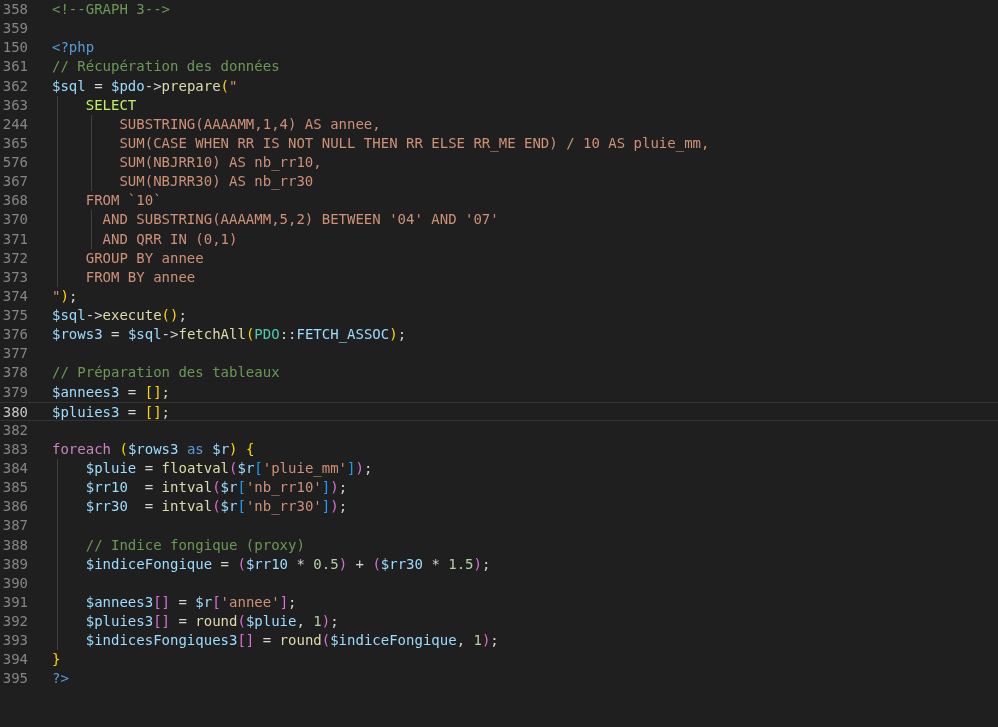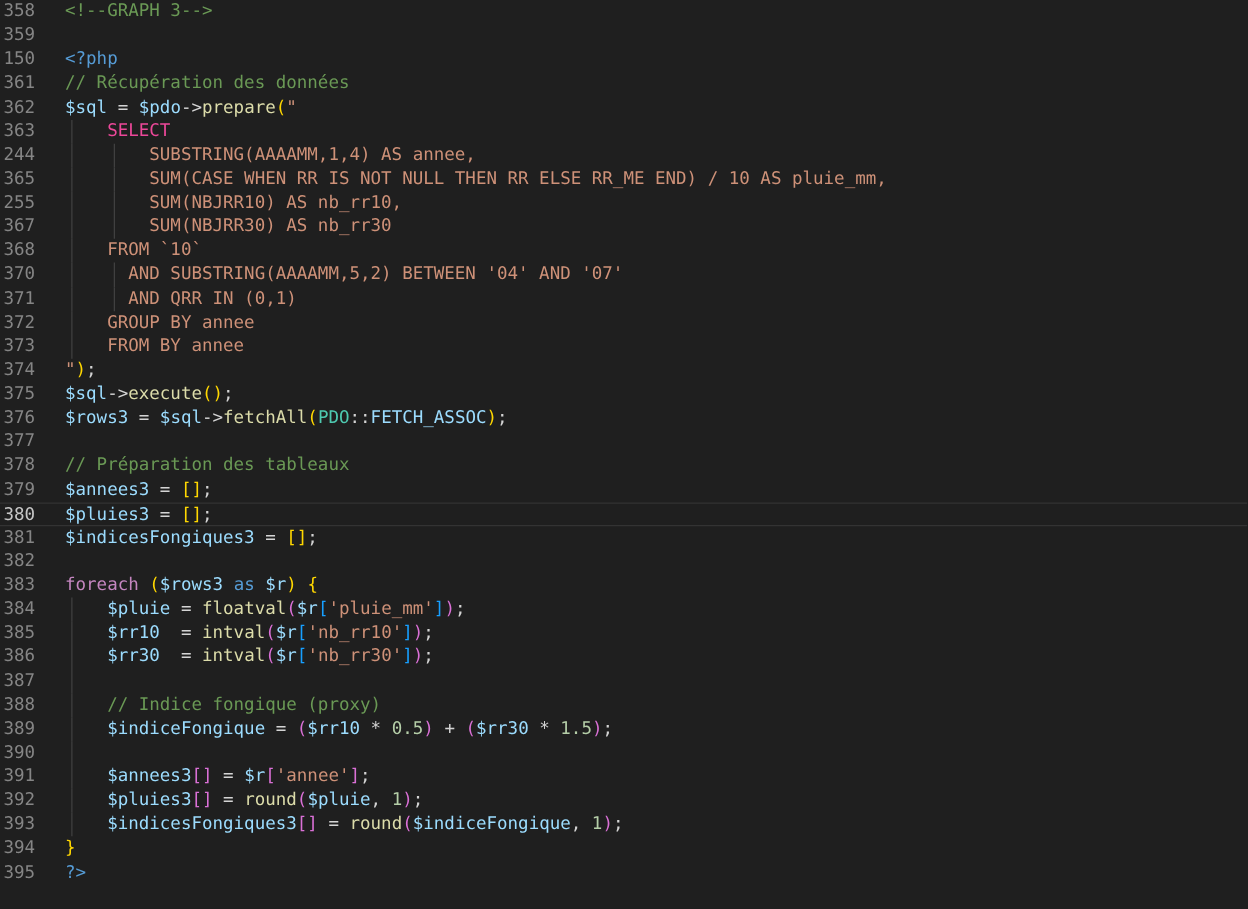--- a/index.html
+++ b/index.html
@@ -58,38 +58,37 @@
 </style>
 </head>
 <body>
 
 <div class="editor" id="editor" style="background: rgb(31, 31, 31);">
     <div class="line"><span class="num">358</span><span class="code"><span style="color: rgb(106, 153, 85);">&lt;!--GRAPH 3--&gt;</span></span></div>
     <div class="line"><span class="num">359</span><span class="code"></span></div>
     <div class="line"><span class="num">150</span><span class="code"><span style="color: rgb(86, 156, 214);">&lt;?php</span></span></div>
     <div class="line"><span class="num">361</span><span class="code"><span style="color: rgb(106, 153, 85);">// Récupération des données</span></span></div>
     <div class="line"><span class="num">362</span><span class="code"><span style="color: rgb(156, 220, 254);">$sql</span><span style="color: rgb(212, 212, 212);"> = </span><span style="color: rgb(156, 220, 254);">$pdo</span><span style="color: rgb(212, 212, 212);">-&gt;</span><span style="color: rgb(220, 220, 170);">prepare</span><span style="color: rgb(255, 215, 0);">(</span><span style="color: rgb(206, 145, 120);">"</span></span></div>
-    <div class="line"><span class="guide" style="left: 57px; background: rgb(64, 64, 64);"></span><span class="num">363</span><span class="code"><span style="color: #ec4899;">    SELECT</span></span></div>
+    <div class="line"><span class="guide" style="left: 57px; background: rgb(64, 64, 64);"></span><span class="num">363</span><span class="code"><span style="color: #bef264;">    SELECT</span></span></div>
     <div class="line"><span class="guide" style="left: 57px; background: rgb(64, 64, 64);"></span><span class="guide" style="left: 90.72px; background: rgb(64, 64, 64);"></span><span class="num">244</span><span class="code"><span style="color: rgb(206, 145, 120);">        SUBSTRING(AAAAMM,1,4) AS annee,</span></span></div>
     <div class="line"><span class="guide" style="left: 57px; background: rgb(64, 64, 64);"></span><span class="guide" style="left: 90.72px; background: rgb(64, 64, 64);"></span><span class="num">365</span><span class="code"><span style="color: rgb(206, 145, 120);">        SUM(CASE WHEN RR IS NOT NULL THEN RR ELSE RR_ME END) / 10 AS pluie_mm,</span></span></div>
-    <div class="line"><span class="guide" style="left: 57px; background: rgb(64, 64, 64);"></span><span class="guide" style="left: 90.72px; background: rgb(64, 64, 64);"></span><span class="num">255</span><span class="code"><span style="color: rgb(206, 145, 120);">        SUM(NBJRR10) AS nb_rr10,</span></span></div>
+    <div class="line"><span class="guide" style="left: 57px; background: rgb(64, 64, 64);"></span><span class="guide" style="left: 90.72px; background: rgb(64, 64, 64);"></span><span class="num">576</span><span class="code"><span style="color: rgb(206, 145, 120);">        SUM(NBJRR10) AS nb_rr10,</span></span></div>
     <div class="line"><span class="guide" style="left: 57px; background: rgb(64, 64, 64);"></span><span class="guide" style="left: 90.72px; background: rgb(64, 64, 64);"></span><span class="num">367</span><span class="code"><span style="color: rgb(206, 145, 120);">        SUM(NBJRR30) AS nb_rr30</span></span></div>
     <div class="line"><span class="guide" style="left: 57px; background: rgb(64, 64, 64);"></span><span class="num">368</span><span class="code"><span style="color: rgb(206, 145, 120);">    FROM `10`</span></span></div>
     <div class="line"><span class="guide" style="left: 57px; background: rgb(64, 64, 64);"></span><span class="guide" style="left: 90.72px; background: rgb(64, 64, 64);"></span><span class="num">370</span><span class="code"><span style="color: rgb(206, 145, 120);">      AND SUBSTRING(AAAAMM,5,2) BETWEEN '04' AND '07'</span></span></div>
     <div class="line"><span class="guide" style="left: 57px; background: rgb(64, 64, 64);"></span><span class="guide" style="left: 90.72px; background: rgb(64, 64, 64);"></span><span class="num">371</span><span class="code"><span style="color: rgb(206, 145, 120);">      AND QRR IN (0,1)</span></span></div>
     <div class="line"><span class="guide" style="left: 57px; background: rgb(64, 64, 64);"></span><span class="num">372</span><span class="code"><span style="color: rgb(206, 145, 120);">    GROUP BY annee</span></span></div>
     <div class="line"><span class="guide" style="left: 57px; background: rgb(64, 64, 64);"></span><span class="num">373</span><span class="code"><span style="color: rgb(206, 145, 120);">    FROM BY annee</span></span></div>
     <div class="line"><span class="num">374</span><span class="code"><span style="color: rgb(206, 145, 120);">"</span><span style="color: rgb(255, 215, 0);">)</span><span style="color: rgb(212, 212, 212);">;</span></span></div>
     <div class="line"><span class="num">375</span><span class="code"><span style="color: rgb(156, 220, 254);">$sql</span><span style="color: rgb(212, 212, 212);">-&gt;</span><span style="color: rgb(220, 220, 170);">execute</span><span style="color: rgb(255, 215, 0);">(</span><span style="color: rgb(255, 215, 0);">)</span><span style="color: rgb(212, 212, 212);">;</span></span></div>
     <div class="line"><span class="num">376</span><span class="code"><span style="color: rgb(156, 220, 254);">$rows3</span><span style="color: rgb(212, 212, 212);"> = </span><span style="color: rgb(156, 220, 254);">$sql</span><span style="color: rgb(212, 212, 212);">-&gt;</span><span style="color: rgb(220, 220, 170);">fetchAll</span><span style="color: rgb(255, 215, 0);">(</span><span style="color: rgb(78, 201, 176);">PDO</span><span style="color: rgb(212, 212, 212);">::</span><span style="color: rgb(156, 220, 254);">FETCH_ASSOC</span><span style="color: rgb(255, 215, 0);">)</span><span style="color: rgb(212, 212, 212);">;</span></span></div>
     <div class="line"><span class="num">377</span><span class="code"></span></div>
     <div class="line"><span class="num">378</span><span class="code"><span style="color: rgb(106, 153, 85);">// Préparation des tableaux</span></span></div>
     <div class="line"><span class="num">379</span><span class="code"><span style="color: rgb(156, 220, 254);">$annees3</span><span style="color: rgb(212, 212, 212);"> = </span><span style="color: rgb(255, 215, 0);">[]</span><span style="color: rgb(212, 212, 212);">;</span></span></div>
     <div class="line active"><span class="num">380</span><span class="code"><span style="color: rgb(156, 220, 254);">$pluies3</span><span style="color: rgb(212, 212, 212);"> = </span><span style="color: rgb(255, 215, 0);">[]</span><span style="color: rgb(212, 212, 212);">;</span></span></div>
-    <div class="line"><span class="num">381</span><span class="code"><span style="color: rgb(156, 220, 254);">$indicesFongiques3</span><span style="color: rgb(212, 212, 212);"> = </span><span style="color: rgb(255, 215, 0);">[]</span><span style="color: rgb(212, 212, 212);">;</span></span></div>
     <div class="line"><span class="num">382</span><span class="code"></span></div>
     <div class="line"><span class="num">383</span><span class="code"><span style="color: rgb(197, 134, 192);">foreach</span><span style="color: rgb(212, 212, 212);"> </span><span style="color: rgb(255, 215, 0);">(</span><span style="color: rgb(156, 220, 254);">$rows3</span><span style="color: rgb(212, 212, 212);"> </span><span style="color: rgb(86, 156, 214);">as</span><span style="color: rgb(212, 212, 212);"> </span><span style="color: rgb(156, 220, 254);">$r</span><span style="color: rgb(255, 215, 0);">)</span><span style="color: rgb(212, 212, 212);"> </span><span style="color: rgb(255, 215, 0);">{</span></span></div>
     <div class="line"><span class="guide" style="left: 57px; background: rgb(64, 64, 64);"></span><span class="num">384</span><span class="code"><span style="color: rgb(212, 212, 212);">    </span><span style="color: rgb(156, 220, 254);">$pluie</span><span style="color: rgb(212, 212, 212);"> = </span><span style="color: rgb(220, 220, 170);">floatval</span><span style="color: rgb(218, 112, 214);">(</span><span style="color: rgb(156, 220, 254);">$r</span><span style="color: rgb(23, 159, 255);">[</span><span style="color: rgb(206, 145, 120);">'pluie_mm'</span><span style="color: rgb(23, 159, 255);">]</span><span style="color: rgb(218, 112, 214);">)</span><span style="color: rgb(212, 212, 212);">;</span></span></div>
     <div class="line"><span class="guide" style="left: 57px; background: rgb(64, 64, 64);"></span><span class="num">385</span><span class="code"><span style="color: rgb(212, 212, 212);">    </span><span style="color: rgb(156, 220, 254);">$rr10</span><span style="color: rgb(212, 212, 212);">  = </span><span style="color: rgb(220, 220, 170);">intval</span><span style="color: rgb(218, 112, 214);">(</span><span style="color: rgb(156, 220, 254);">$r</span><span style="color: rgb(23, 159, 255);">[</span><span style="color: rgb(206, 145, 120);">'nb_rr10'</span><span style="color: rgb(23, 159, 255);">]</span><span style="color: rgb(218, 112, 214);">)</span><span style="color: rgb(212, 212, 212);">;</span></span></div>
     <div class="line"><span class="guide" style="left: 57px; background: rgb(64, 64, 64);"></span><span class="num">386</span><span class="code"><span style="color: rgb(212, 212, 212);">    </span><span style="color: rgb(156, 220, 254);">$rr30</span><span style="color: rgb(212, 212, 212);">  = </span><span style="color: rgb(220, 220, 170);">intval</span><span style="color: rgb(218, 112, 214);">(</span><span style="color: rgb(156, 220, 254);">$r</span><span style="color: rgb(23, 159, 255);">[</span><span style="color: rgb(206, 145, 120);">'nb_rr30'</span><span style="color: rgb(23, 159, 255);">]</span><span style="color: rgb(218, 112, 214);">)</span><span style="color: rgb(212, 212, 212);">;</span></span></div>
     <div class="line"><span class="guide" style="left: 57px; background: rgb(64, 64, 64);"></span><span class="num">387</span><span class="code"></span></div>
     <div class="line"><span class="guide" style="left: 57px; background: rgb(64, 64, 64);"></span><span class="num">388</span><span class="code"><span style="color: rgb(212, 212, 212);">    </span><span style="color: rgb(106, 153, 85);">// Indice fongique (proxy)</span></span></div>
     <div class="line"><span class="guide" style="left: 57px; background: rgb(64, 64, 64);"></span><span class="num">389</span><span class="code"><span style="color: rgb(212, 212, 212);">    </span><span style="color: rgb(156, 220, 254);">$indiceFongique</span><span style="color: rgb(212, 212, 212);"> = </span><span style="color: rgb(218, 112, 214);">(</span><span style="color: rgb(156, 220, 254);">$rr10</span><span style="color: rgb(212, 212, 212);"> * </span><span style="color: rgb(181, 206, 168);">0.5</span><span style="color: rgb(218, 112, 214);">)</span><span style="color: rgb(212, 212, 212);"> + </span><span style="color: rgb(218, 112, 214);">(</span><span style="color: rgb(156, 220, 254);">$rr30</span><span style="color: rgb(212, 212, 212);"> * </span><span style="color: rgb(181, 206, 168);">1.5</span><span style="color: rgb(218, 112, 214);">)</span><span style="color: rgb(212, 212, 212);">;</span></span></div>
     <div class="line"><span class="guide" style="left: 57px; background: rgb(64, 64, 64);"></span><span class="num">390</span><span class="code"></span></div>
     <div class="line"><span class="guide" style="left: 57px; background: rgb(64, 64, 64);"></span><span class="num">391</span><span class="code"><span style="color: rgb(212, 212, 212);">    </span><span style="color: rgb(156, 220, 254);">$annees3</span><span style="color: rgb(218, 112, 214);">[]</span><span style="color: rgb(212, 212, 212);"> = </span><span style="color: rgb(156, 220, 254);">$r</span><span style="color: rgb(218, 112, 214);">[</span><span style="color: rgb(206, 145, 120);">'annee'</span><span style="color: rgb(218, 112, 214);">]</span><span style="color: rgb(212, 212, 212);">;</span></span></div>

